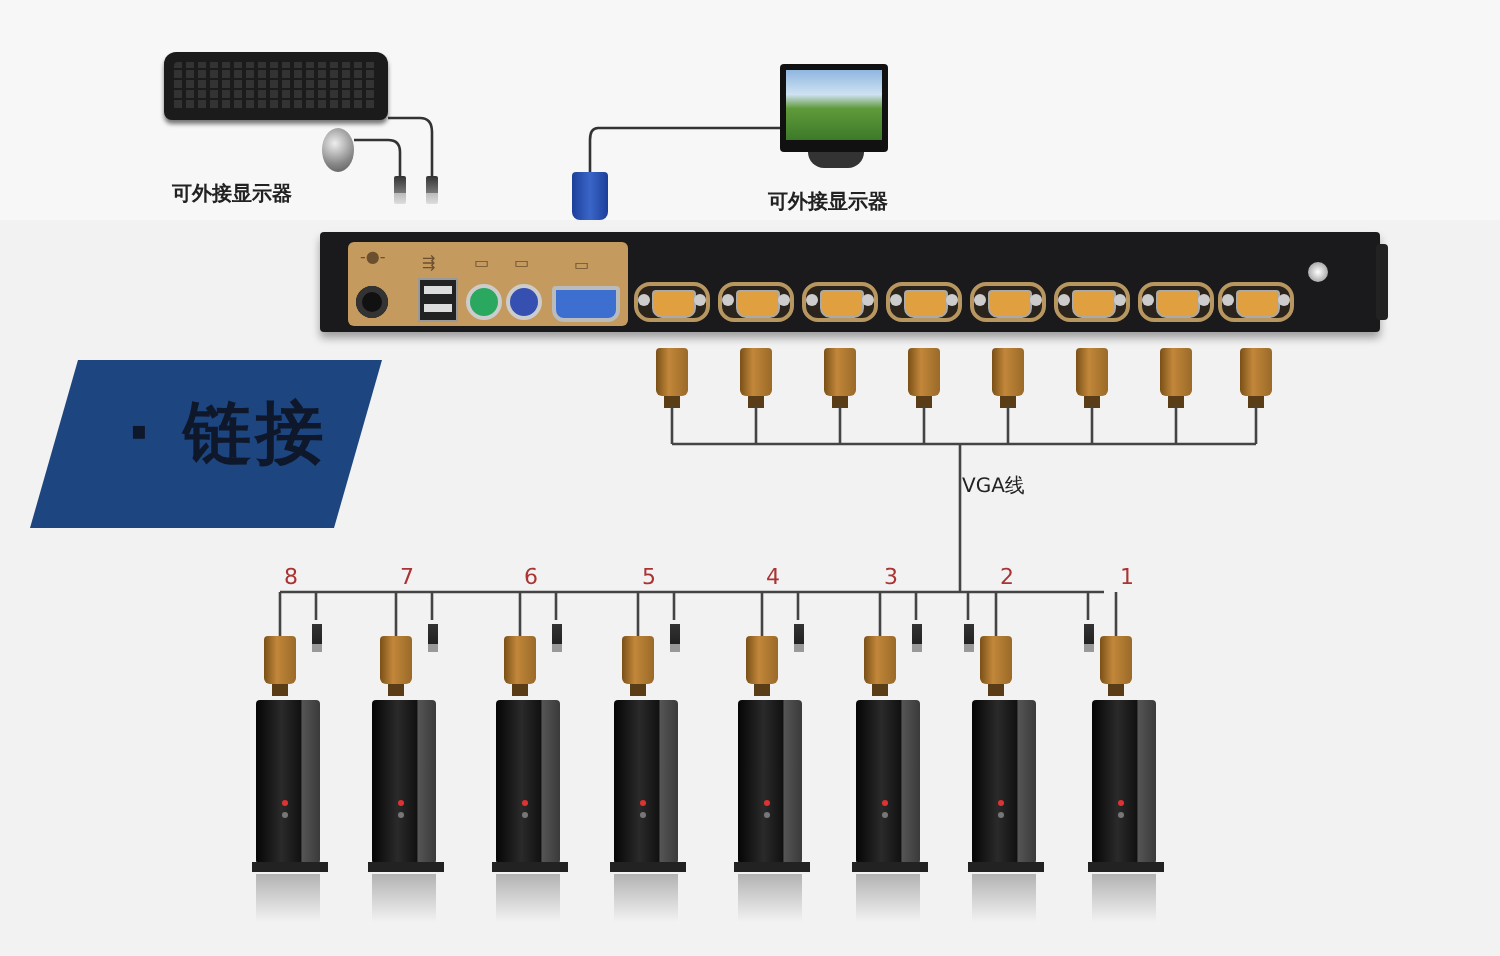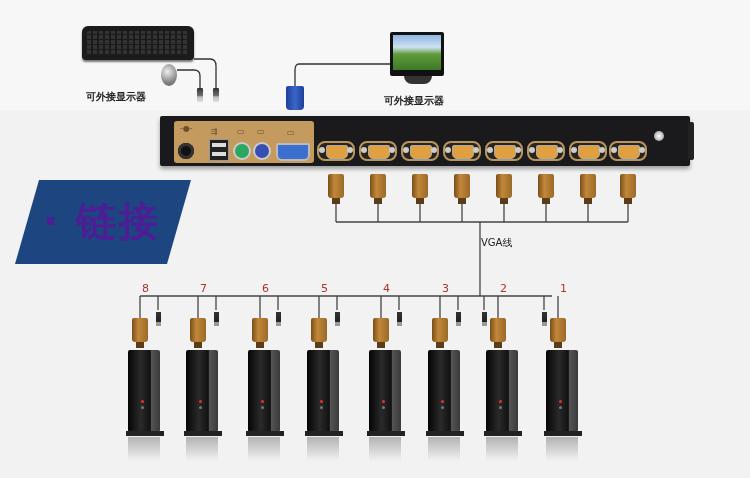--- a/index.html
+++ b/index.html
@@ -45,21 +45,21 @@
   .vgaport .inner { position:absolute; left:7px; top:2px; width:20px; height:12px; background:#e0a040;
     border-radius:2px 2px 5px 5px; border:1px solid #aaa; }
   .vgaport .screwL, .vgaport .screwR { position:absolute; top:4px; width:6px; height:6px; border-radius:50%; background:#ccc; }
   .vgaport .screwL { left:0; } .vgaport .screwR { right:0; }
   .knob { left:654px; top:131px; width:10px; height:10px; border-radius:50%; background:radial-gradient(#fff,#888); }
   
   .tanplug { width:16px; height:24px; background:linear-gradient(90deg,#7a5018,#c2873a 40%,#9a6a28); border-radius:2px 2px 3px 3px; }
   .tanplug::after { content:""; position:absolute; left:4px; bottom:-6px; width:8px; height:6px; background:#5a3c16; }
   .bluebadge { left:15px; top:180px; width:176px; height:84px; }
   .bluebadge svg { position:absolute; left:0; top:0; }
-  .bluebadge .text { position:absolute; left:28px; top:14px; color:#4c1d95; font-size:40px; font-weight:bold; letter-spacing:2px; white-space:nowrap; }
+  .bluebadge .text { position:absolute; left:48px; top:14px; color:#0f172a; font-size:34px; font-weight:bold; letter-spacing:2px; white-space:nowrap; }
   .num { font-size:11px; color:#a33; }
   .vgalbl { font-size:10px; color:#222; }
   .tower { width:32px; height:82px; background:linear-gradient(90deg,#050505 0%,#2a2a2a 40%,#111 70%,#555 72%,#3a3a3a 100%);
     border-radius:2px; }
   .tower .led1 { position:absolute; left:13px; top:50px; width:3px; height:3px; background:#d33; border-radius:50%; }
   .tower .led2 { position:absolute; left:13px; top:56px; width:3px; height:3px; background:#777; border-radius:50%; }
   .tower .base { position:absolute; left:-2px; bottom:-4px; width:38px; height:5px; background:#222; }
   .reflect { width:32px; height:24px; background:linear-gradient(#888,rgba(242,242,242,0)); opacity:.6; }
   .usbsmall { width:5px; height:14px; background:linear-gradient(#333,#222 70%,#999 71%); }
 </style>

